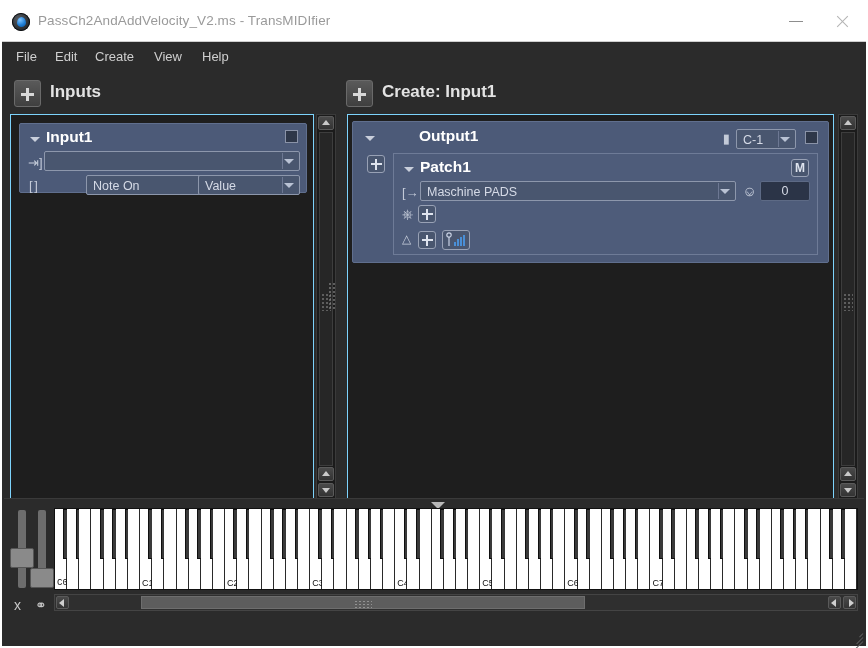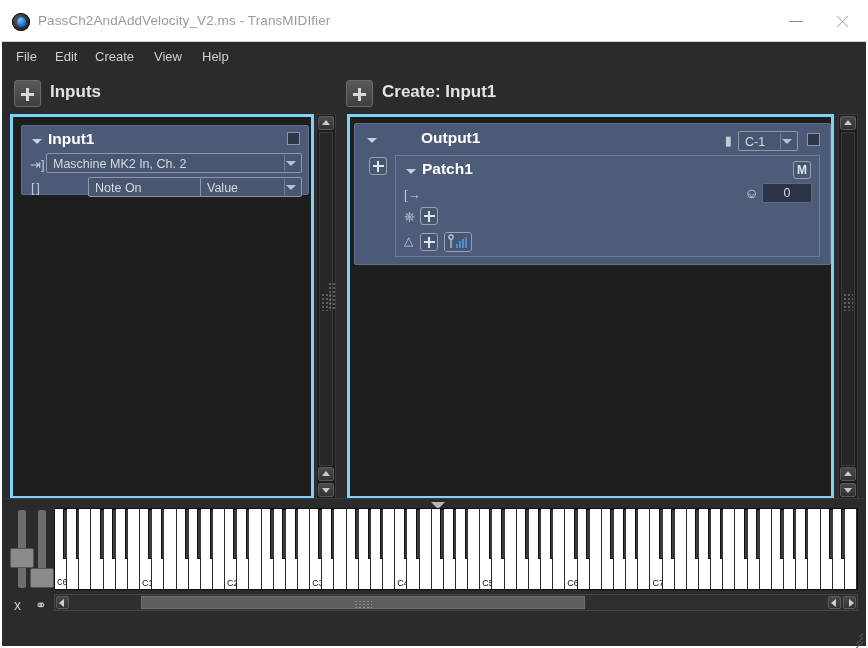--- a/index.html
+++ b/index.html
@@ -36,21 +36,21 @@
   .hdr{position:absolute;height:30px;}
   .plus-btn{position:absolute;left:0;top:0;width:27px;height:27px;border-radius:3px;
             background:linear-gradient(#5a5a5a,#3f3f3f);border:1px solid #6a6a6a;box-sizing:border-box;}
   .plus-btn::before,.plus-btn::after{content:"";position:absolute;background:#d8d8d8;}
   .plus-btn::before{left:6px;top:12px;width:13px;height:3px;}
   .plus-btn::after{left:11px;top:7px;width:3px;height:13px;}
   .hdr-label{position:absolute;left:36px;top:2px;font-size:17px;font-weight:bold;color:#e3e3e3;
              white-space:nowrap;}
 
   
-  .workarea{position:absolute;background:#1e1e1e;border:3px solid #7dd3fc;box-sizing:border-box;}
+  .workarea{position:absolute;background:#1e1e1e;border:1px solid #7dd3fc;box-sizing:border-box;}
   .left-work{left:8px;top:112px;width:304px;height:385px;}
   .right-work{left:345px;top:112px;width:487px;height:385px;}
 
   
   .module{position:absolute;background:#4c5a78;border:1px solid #606f8e;border-radius:2px;
           box-sizing:border-box;}
   .mod-title{position:absolute;font-size:15.5px;font-weight:bold;color:#ffffff;white-space:nowrap;}
   .tri{position:absolute;width:0;height:0;border-left:5px solid transparent;
        border-right:5px solid transparent;border-top:5px solid #c9cfdc;}
   .sqbtn{position:absolute;width:13px;height:13px;background:#2e3749;border:1px solid #8a93a8;
@@ -161,21 +161,20 @@
 
   <div class="workarea left-work">
 
     <div class="module" style="left:8px;top:8px;width:288px;height:70px;">
       <div class="tri" style="left:10px;top:13px;"></div>
       <div class="mod-title" style="left:26px;top:4px;">Input1</div>
       <div class="sqbtn" style="right:8px;top:6px;"></div>
 
       <div class="icn" style="left:8px;top:32px;font-size:13px;">⇥]</div>
       <div class="combo" style="left:24px;top:27px;width:256px;height:20px;">
-        <span class="txt">Maschine MK2 In, Ch. 2</span>
         <span class="sep"></span>
         <span class="arw"></span>
       </div>
 
       <div class="icn" style="left:9px;top:55px;font-size:13px;letter-spacing:-1px;">[ ]</div>
       <div class="combo" style="left:24px;top:51px;width:148px;height:20px;margin-left:42px;">
         <span class="txt">Note On</span>
         <span class="sep"></span>
         <span class="arw"></span>
       </div>
@@ -217,20 +216,25 @@
       <div class="sqbtn" style="right:10px;top:9px;"></div>
 
       <div class="minibtn mb-plus" style="left:14px;top:33px;width:18px;height:18px;"></div>
 
       <div style="position:absolute;left:40px;top:31px;width:425px;height:102px;border:1px solid #6e7b97;box-sizing:border-box;background:#4e5c7a;">
         <div class="tri" style="left:10px;top:13px;"></div>
         <div class="mod-title" style="left:26px;top:4px;">Patch1</div>
         <div class="minibtn" style="right:8px;top:5px;width:18px;height:18px;line-height:17px;font-weight:bold;">M</div>
 
         <div class="icn" style="left:8px;top:32px;font-size:13px;">[→</div>
+        <div class="combo" style="left:26px;top:27px;width:316px;height:20px;">
+          <span class="txt">Maschine PADS</span>
+          <span class="sep"></span>
+          <span class="arw"></span>
+        </div>
         <div class="icn" style="left:350px;top:30px;font-size:14px;">⎉</div>
         <div class="numbox" style="left:366px;top:27px;width:50px;height:20px;line-height:19px;">0</div>
 
         <div class="icn" style="left:8px;top:53px;font-size:14px;">⎈</div>
         <div class="minibtn mb-plus" style="left:24px;top:51px;width:18px;height:18px;"></div>
 
         <div class="icn" style="left:8px;top:79px;font-size:12px;">△</div>
         <div class="minibtn mb-plus" style="left:24px;top:77px;width:18px;height:18px;"></div>
         <div class="minibtn bar-ico" style="left:48px;top:76px;width:28px;height:20px;">
           <svg width="26" height="18" viewBox="0 0 26 18" aria-hidden="true">

